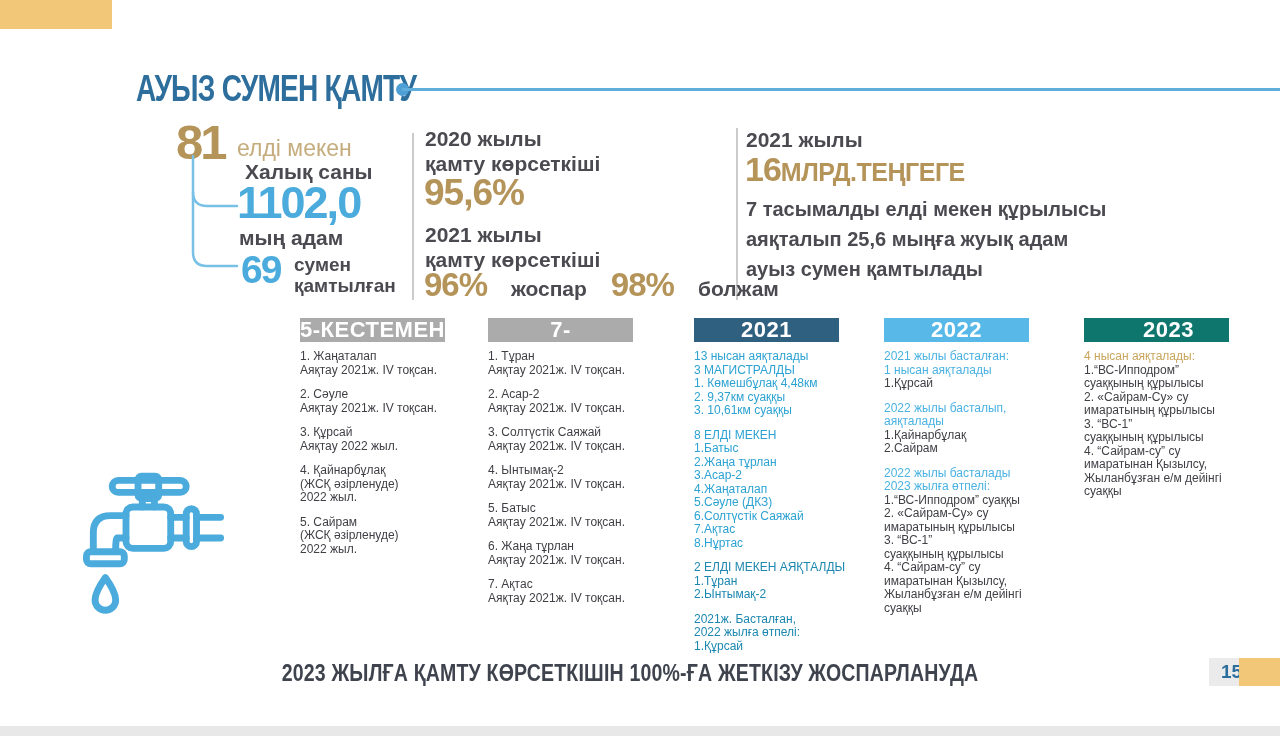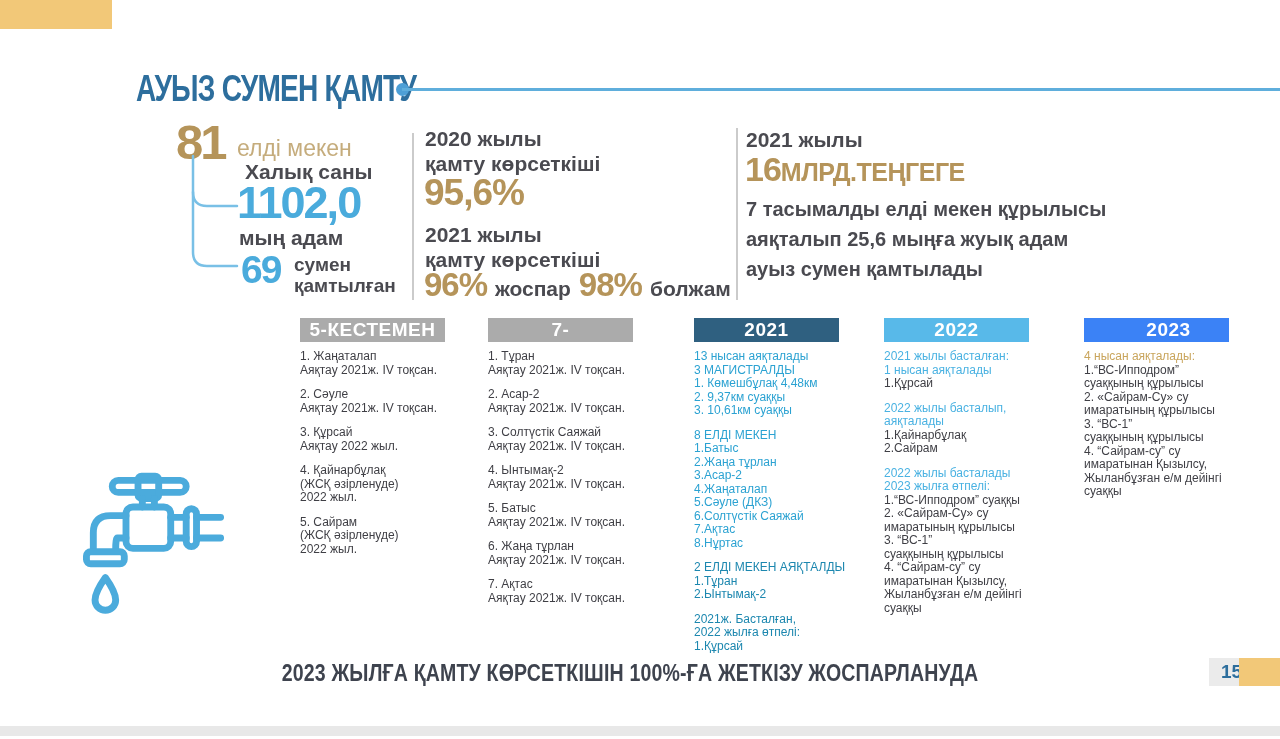--- a/index.html
+++ b/index.html
@@ -32,37 +32,37 @@
   .vdiv1 { left:412px; top:133px; height:167px; }
   .vdiv2 { left:736px; top:128px; height:172px; }
 
   
   .cov { font-size:21px; line-height:25px; }
   .cov-2020-l1 { left:425px; top:126px; }
   .cov-2020-l2 { left:425px; top:151px; }
   .cov-2020-v  { left:424px; top:172px; font-size:37px; letter-spacing:-1px; }
   .cov-2021-l1 { left:425px; top:222px; }
   .cov-2021-l2 { left:425px; top:247px; }
-  .cov-row     { left:424px; top:266px; display:flex; align-items:baseline; gap:8px; white-space:nowrap; }
+  .cov-row     { left:424px; top:266px; display:flex; align-items:baseline; gap:24px; white-space:nowrap; }
   .cov-row .pct { font-size:33px; letter-spacing:-1px; }
   .cov-row .lbl { font-size:21px; }
 
   
   .bud-year  { left:746px; top:128px; font-size:21px; }
   .bud-row   { left:745px; top:150px; display:flex; align-items:baseline; white-space:nowrap; }
   .bud-row .v { font-size:34px; letter-spacing:-1px; }
   .bud-row .u { font-size:25px; letter-spacing:-0.5px; }
   .bud-lines { left:746px; top:194px; font-size:20px; line-height:30px; color:#4A4A50; font-weight:700; white-space:nowrap; }
 
   
   #columns { position:absolute; left:0; top:318px; width:1280px; height:340px; }
   .column  { position:absolute; top:0; width:172px; }
   .col1{left:300px} .col2{left:488px} .col3{left:694px} .col4{left:884px} .col5{left:1084px}
   .col-header { width:145px; height:24px; line-height:24px; text-align:center; color:#ffffff;
-                font-weight:700; font-size:19px; letter-spacing:0.5px; }
+                font-weight:700; font-size:22px; letter-spacing:0.5px; }
   .col-body { margin-top:8px; }
   .ln  { font-size:12px; line-height:13.5px; color:#3F3F45; white-space:nowrap; }
   .gap { height:11px; }
 
   
   .faucet { left:83px; top:452px; }
 
   
   .slogan { left:190px; top:660px; width:880px; text-align:center; font-size:23px; font-weight:700;
             color:#3E434E; white-space:nowrap; transform:scaleX(0.85); transform-origin:center top;
@@ -217,21 +217,21 @@
         <div class="ln">имаратының құрылысы</div>
         <div class="ln">3. “ВС-1”</div>
         <div class="ln">суаққының құрылысы</div>
         <div class="ln">4. “Сайрам-су” су</div>
         <div class="ln">имаратынан Қызылсу,</div>
         <div class="ln">Жыланбұзған е/м дейінгі</div>
         <div class="ln">суаққы</div>
       </div>
     </div>
     <div class="column col5">
-      <div class="col-header" style="background: #3b82f6; padding-left: 24px;">2023</div>
+      <div class="col-header" style="background: #0f766e; padding-left: 24px;">2023</div>
       <div class="col-body">
         <div class="ln" style="color: rgb(201, 165, 92);">4 нысан аяқталады:</div>
         <div class="ln">1.“ВС-Ипподром”</div>
         <div class="ln">суаққының құрылысы</div>
         <div class="ln">2. «Сайрам-Су» су</div>
         <div class="ln">имаратының құрылысы</div>
         <div class="ln">3. “ВС-1”</div>
         <div class="ln">суаққының құрылысы</div>
         <div class="ln">4. “Сайрам-су” су</div>
         <div class="ln">имаратынан Қызылсу,</div>

